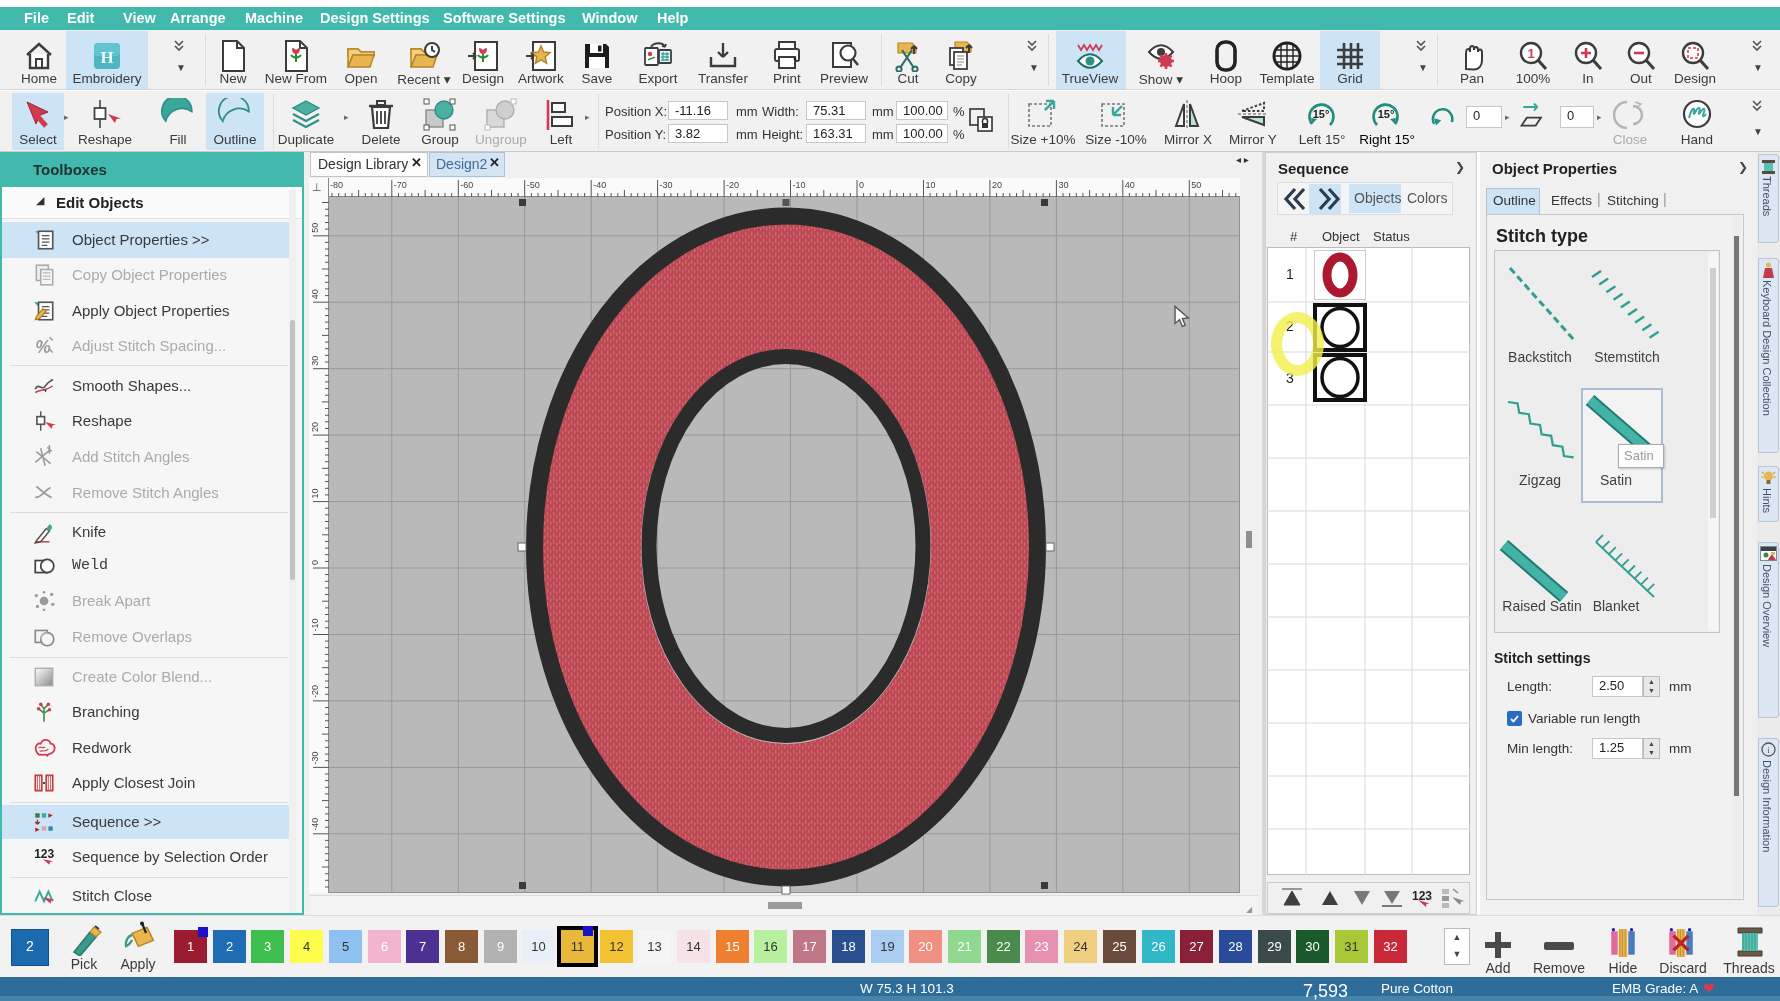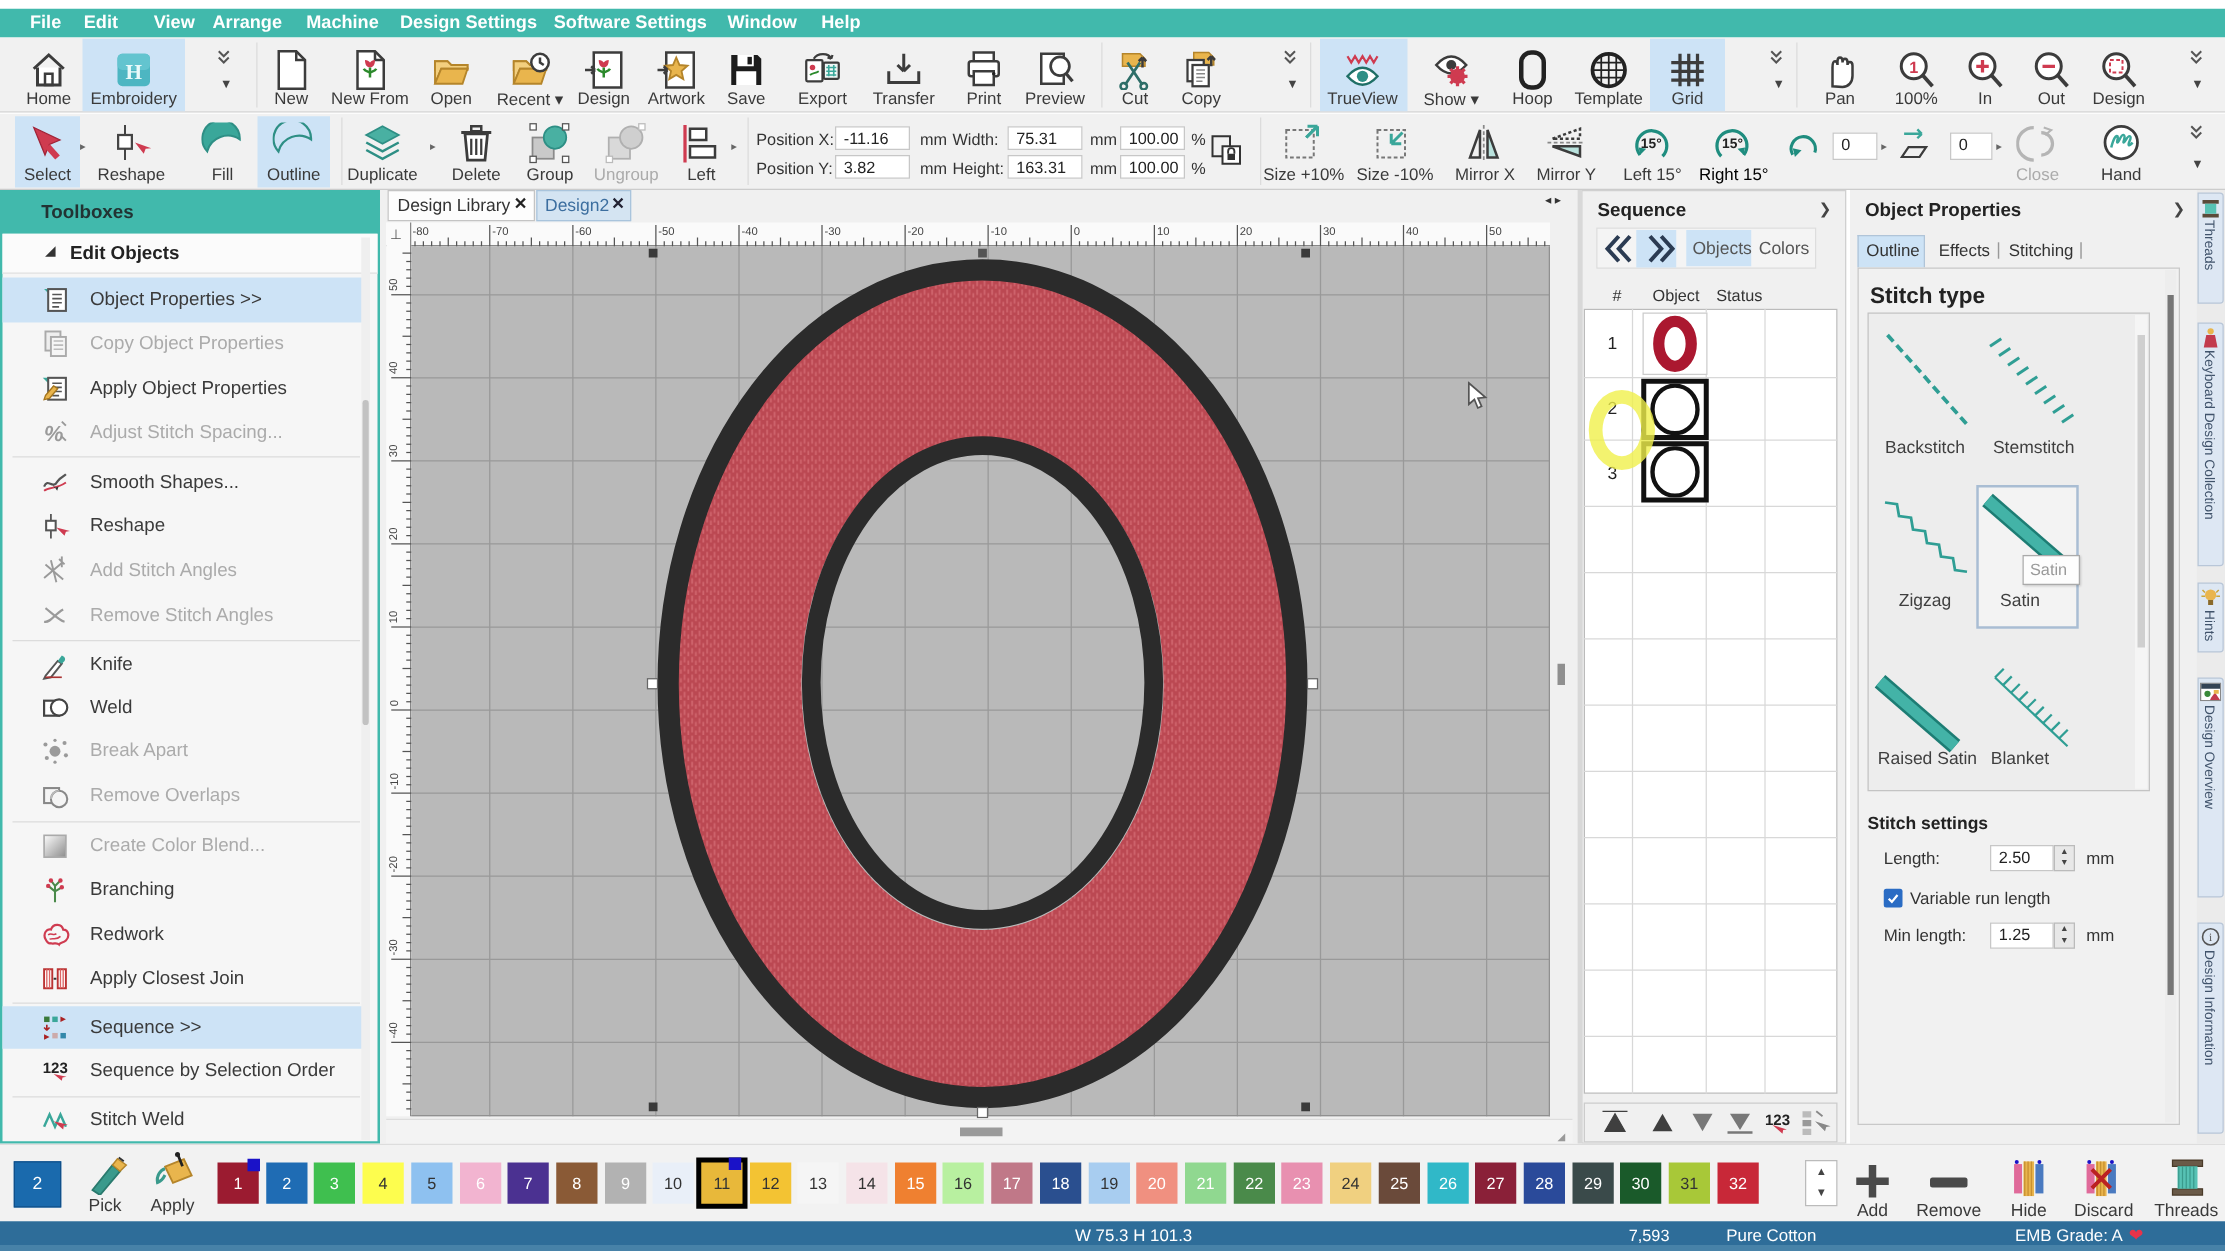--- a/index.html
+++ b/index.html
@@ -421,21 +421,21 @@
 <svg class="a" style="left:32px;top:520px;" width="24" height="24" viewBox="0 0 22 22">
     <path d="M4 19l9-11 3 2-8 10-5 1z" fill="#fff" stroke="#555" stroke-width="1.4"></path>
     <path d="M13 8l3-4c2 1 3 2 2 4l-2 2z" fill="#3aa79a"></path>
     <path d="M4 20h12" stroke="#a33" stroke-width="1.2"></path>
   </svg>
 <div class="a" style="left:72px;top:523px;font-size:15px;color:#3a3a3a;">Knife</div>
 <svg class="a" style="left:32px;top:554px;" width="24" height="24" viewBox="0 0 22 22">
     <rect x="3" y="6" width="11" height="11" fill="#fff" stroke="#444" stroke-width="1.6"></rect>
     <circle cx="14" cy="11" r="6" fill="#fff" stroke="#444" stroke-width="1.6"></circle>
   </svg>
-<div class="a" style="left:72px;top:557px;font-size:15px;color:#3a3a3a;">Weld</div>
+<div class="a" style="left:72px;top:557px;font-size:15px;color:#3a3a3a;font-family:Liberation Mono, monospace;">Weld</div>
 <svg class="a" style="left:32px;top:589px;" width="24" height="24" viewBox="0 0 22 22">
     <circle cx="11" cy="11" r="4" fill="#9a9a9a"></circle>
     <g fill="#9a9a9a">
       <circle cx="4" cy="6" r="1.5"></circle>
       <circle cx="18" cy="5" r="1.5"></circle>
       <circle cx="19" cy="14" r="1.5"></circle>
       <circle cx="5" cy="16" r="1.5"></circle>
       <circle cx="11" cy="3" r="1.2"></circle>
       <circle cx="11" cy="19" r="1.2"></circle>
     </g>
@@ -497,21 +497,21 @@
 <svg class="a" style="left:32px;top:845px;" width="24" height="24" viewBox="0 0 22 22">
     <text x="2" y="12" font-size="11" font-weight="bold" fill="#222">123</text>
     <path d="M10 13l6 5 .5-2.5 3-.5z" fill="#cf3b50"></path>
   </svg>
 <div class="a" style="left:72px;top:848px;font-size:15px;color:#3a3a3a;">Sequence by Selection Order</div>
 <div class="a" style="left:10px;top:877px;width:278px;height:1px;background:#dcdcdc;"></div>
 <svg class="a" style="left:32px;top:884px;" width="24" height="24" viewBox="0 0 22 22">
     <path d="M3 16l4-9 4 9 4-9 4 9" stroke="#3aa79a" stroke-width="1.8" fill="none"></path>
     <path d="M10 12l7 6 .5-3 3-.5z" fill="#cf3b50"></path>
   </svg>
-<div class="a" style="left:72px;top:887px;font-size:15px;color:#3a3a3a;">Stitch Weld</div>
+<div class="a" style="left:72px;top:887px;font-size:15px;color:#3a3a3a;">Stitch Close</div>
 <div class="a" style="left:289px;top:190px;width:7px;height:722px;background:#efefef;"></div>
 <div class="a" style="left:290px;top:320px;width:5px;height:260px;background:#c2c2c2;border-radius:3px;"></div>
 <div class="a" style="left:304px;top:152px;width:958px;height:763px;background:#f0f0f0;"></div>
 <div class="a" style="left:310px;top:152px;width:118px;height:25px;background:#fdfdfd;border:1px solid #c4c4c4;"></div>
 <div class="a" style="left:318px;top:156px;font-size:14px;color:#333;">Design Library</div>
 <div class="a" style="left:411px;top:155px;font-size:13px;font-weight:bold;color:#222;">✕</div>
 <div class="a" style="left:429px;top:152px;width:76px;height:25px;background:#d4e4f2;border:1px solid #a9c4dc;"></div>
 <div class="a" style="left:436px;top:156px;font-size:14px;color:#3c6e9f;">Design2</div>
 <div class="a" style="left:489px;top:155px;font-size:13px;font-weight:bold;color:#223;">✕</div>
 <div class="a" style="left:1236px;top:154px;font-size:10px;color:#333;">◂ ▸</div>
@@ -1131,15 +1131,15 @@
 <div class="lbl" style="left:1652px;top:960px;width:62px;font-size:14px;">Discard</div>
 <svg class="a" style="left:1733px;top:925px;" width="34" height="34" viewBox="0 0 34 34">
     <path d="M5 3h24v5H5zM5 26h24v5H5z" fill="#6a5a48" stroke="#4a3a28" stroke-width="1"></path>
     <rect x="9" y="8" width="16" height="18" fill="#57c2b4"></rect>
     <path d="M10 8v18M13 8v18M16 8v18M19 8v18M22 8v18" stroke="#3a9a8c" stroke-width="1"></path>
   </svg>
 <div class="lbl" style="left:1716px;top:960px;width:66px;font-size:14px;">Threads</div>
 <div class="a" style="left:0;top:977px;width:1780px;height:24px;background:#2e6d99;"></div>
 <div class="a" style="left:0;top:996px;width:1780px;height:5px;background:#4782a8;"></div>
 <div class="a" style="left:860px;top:981px;font-size:13.5px;color:#fff;">W  75.3 H 101.3</div>
-<div class="a" style="left:1303px;top:981px;font-size:13px;color:#fff;">7,593</div>
+<div class="a" style="left:1303px;top:981px;font-size:18px;color:#fff;">7,593</div>
 <div class="a" style="left:1381px;top:981px;font-size:13.5px;color:#fff;">Pure Cotton</div>
 <div class="a" style="left:1612px;top:981px;font-size:13.5px;color:#fff;">EMB Grade: A</div>
 <div class="a" style="left:1703px;top:980px;font-size:14px;color:#e8334a;">❤</div>
 </body></html>

